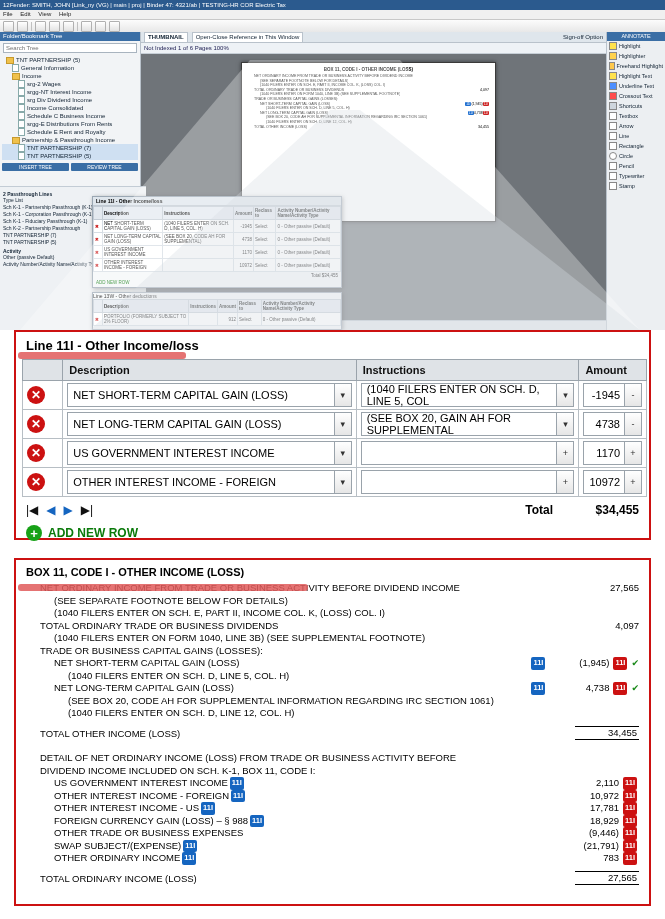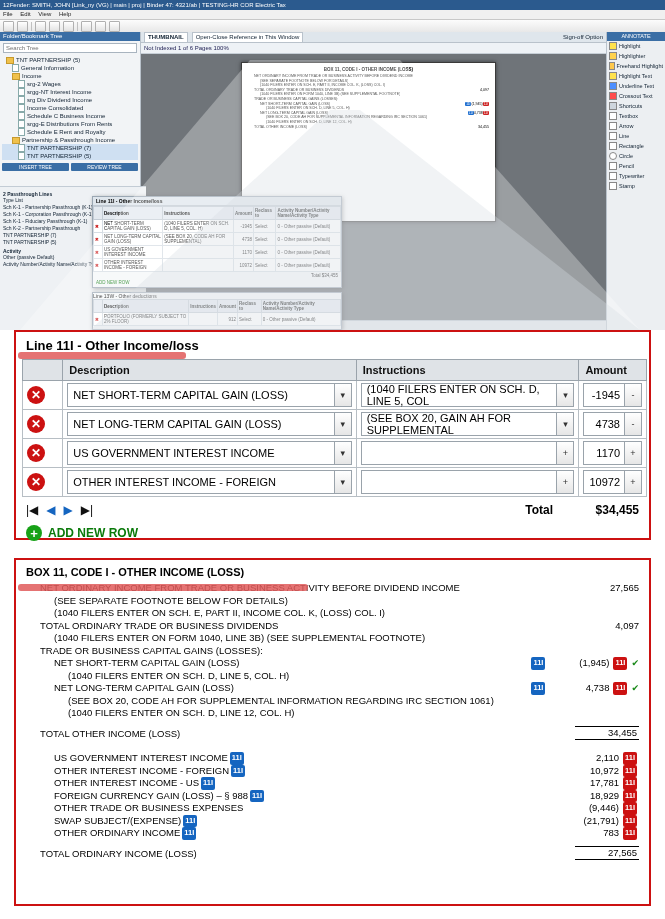--- a/index.html
+++ b/index.html
@@ -642,20 +642,30 @@
 
   <div class="spacer-row"></div>
   <div class="r i1">
       <span class="lbl">TOTAL OTHER INCOME (LOSS)</span>
       <span class="spacer"></span>
       <span class="val underline-val">34,455</span>
     </div>
   <div class="spacer-row"></div>
   <div class="spacer-row"></div>
 
+  <div class="r i1">
+      <span class="lbl">DETAIL OF NET ORDINARY INCOME (LOSS) FROM TRADE OR BUSINESS ACTIVITY BEFORE</span>
+      <span class="spacer"></span>
+      <span class="val"></span>
+    </div>
+  <div class="r i1">
+      <span class="lbl">DIVIDEND INCOME INCLUDED ON SCH. K-1, BOX 11, CODE I:</span>
+      <span class="spacer"></span>
+      <span class="val"></span>
+    </div>
 
   <div class="r i2">
     <span class="lbl">US GOVERNMENT INTEREST INCOME</span>
     <span class="tag11i-b">11I</span>
     <span class="spacer"></span>
     <span class="valwrap">
         <span class="val">2,110</span>
         <span class="tag11i-r">11I</span>
       </span>
   </div>

